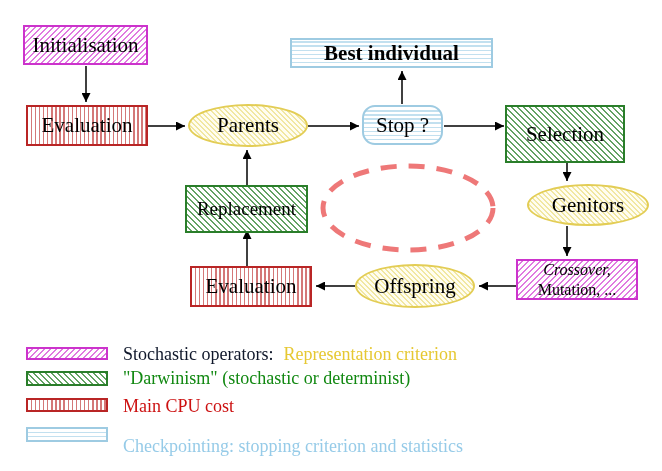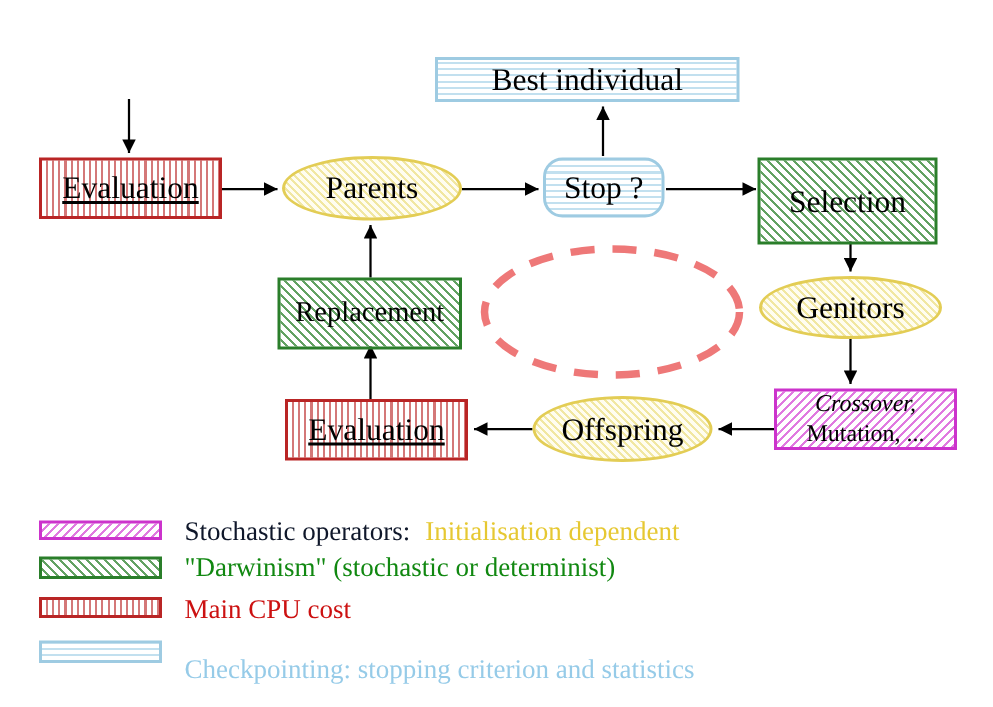--- a/index.html
+++ b/index.html
@@ -10,21 +10,21 @@
   .connectors{position:absolute;left:0;top:0;width:662px;height:471px;pointer-events:none;}
   .node{
     position:absolute;display:flex;align-items:center;justify-content:center;
     color:#000;font-size:21px;text-align:center;box-sizing:border-box;line-height:1.05;
   }
   .ellipse{border-radius:50%;}
   .rounded{border-radius:13px;}
   
   .h-magenta{border:2px solid #cc33cc;background:repeating-linear-gradient(135deg,#ffffff 0 2.8px,#e07ae0 2.8px 4.2px);}
   .h-green{border:2px solid #2a7e2a;background:repeating-linear-gradient(45deg,#ffffff 0 2.8px,#63a263 2.8px 4.2px);}
-  .h-red{border:2px solid #b92525;background:repeating-linear-gradient(90deg,#ffffff 0 2.7px,#d47878 2.7px 4.1px);text-decoration:underline;}
+  .h-red{border:2px solid #b92525;background:repeating-linear-gradient(90deg,#ffffff 0 2.7px,#d47878 2.7px 4.1px);}
   .h-cyan{border:2px solid #9ecbe2;background:repeating-linear-gradient(0deg,#ffffff 0 2.7px,#c2e0ef 2.7px 4.1px);}
   .h-yellow{border:2px solid #e3cd55;background:repeating-linear-gradient(45deg,#fffdf0 0 2.2px,#f1e7a2 2.2px 3.6px);}
   .small-label{font-size:16px;line-height:1.2;}
   .generation-label{
     position:absolute;left:323px;top:194px;width:170px;text-align:center;
     color:#e87878;font-size:23px;
   }
   
   .legend-swatch{position:absolute;left:26px;width:82px;height:14px;box-sizing:border-box;}
   .legend-text{position:absolute;left:123px;font-size:18px;white-space:nowrap;}
@@ -54,42 +54,45 @@
       <line x1="567" y1="147" x2="567" y2="181" marker-end="url(#arrow)"></line>
       <line x1="567" y1="226" x2="567" y2="256" marker-end="url(#arrow)"></line>
       <line x1="516" y1="286" x2="479" y2="286" marker-end="url(#arrow)"></line>
       <line x1="355" y1="286" x2="316" y2="286" marker-end="url(#arrow)"></line>
       <line x1="247" y1="266" x2="247" y2="230" marker-end="url(#arrow)"></line>
       <line x1="247" y1="185" x2="247" y2="150" marker-end="url(#arrow)"></line>
     </g>
     <ellipse cx="408" cy="208" rx="85" ry="42" fill="none" stroke="#ee7878" stroke-width="5" stroke-dasharray="16 12"></ellipse>
   </svg>
 
+  <div class="node h-magenta" style="left:23px;top:25px;width:125px;height:40px;">
+    <span>Initialisation</span>
+  </div>
 
   <div class="node h-red" style="left:26px;top:105px;width:122px;height:41px;">
     <span>Evaluation</span>
   </div>
 
   <div class="node ellipse h-yellow" style="left:188px;top:104px;width:120px;height:43px;text-align:right;">
     <span>Parents</span>
   </div>
 
-  <div class="node h-cyan" style="left:290px;top:38px;width:203px;height:30px;">
+  <div class="node h-cyan" style="left:290px;top:38px;width:203px;height:30px;font-weight:bold;">
     <span>Best individual</span>
   </div>
 
   <div class="node rounded h-cyan" style="left:362px;top:105px;width:81px;height:40px;">
     <span>Stop ?</span>
   </div>
 
   <div class="node h-green" style="left:505px;top:105px;width:120px;height:58px;">
     <span>Selection</span>
   </div>
 
-  <div class="node ellipse h-yellow" style="left:506px;top:184px;width:122px;height:42px;">
+  <div class="node ellipse h-yellow" style="left:527px;top:184px;width:122px;height:42px;">
     <span>Genitors</span>
   </div>
 
   <div class="node h-magenta small-label" style="left:516px;top:259px;width:122px;height:41px;">
     <span>
       <span style="display:block;font-style:italic;">Crossover,</span>
       <span style="display:block;">Mutation, ...</span>
     </span>
   </div>
 
@@ -101,21 +104,21 @@
     <span>Evaluation</span>
   </div>
 
   <div class="node h-green" style="left:185px;top:185px;width:123px;height:48px;font-size:19px;">
     <span>Replacement</span>
   </div>
 
 
   <div class="legend-swatch h-magenta" style="top:347px;height:13px;"></div>
   <div class="legend-text" style="top:344px;">
-    <span class="lg-magenta">Stochastic operators:</span><span class="lg-gold">Initialisation dependent</span>
+    <span class="lg-magenta">Stochastic operators:</span><span class="lg-gold">Representation criterion</span>
   </div>
 
   <div class="legend-swatch h-green" style="top:371px;height:15px;"></div>
   <div class="legend-text lg-green" style="top:368px;">"Darwinism" (stochastic or determinist)</div>
 
   <div class="legend-swatch h-red" style="top:398px;height:14px;"></div>
   <div class="legend-text lg-red" style="top:396px;">Main CPU cost</div>
 
   <div class="legend-swatch h-cyan" style="top:427px;height:15px;"></div>
   <div class="legend-text lg-cyan" style="top:436px;">Checkpointing: stopping criterion and statistics</div>

